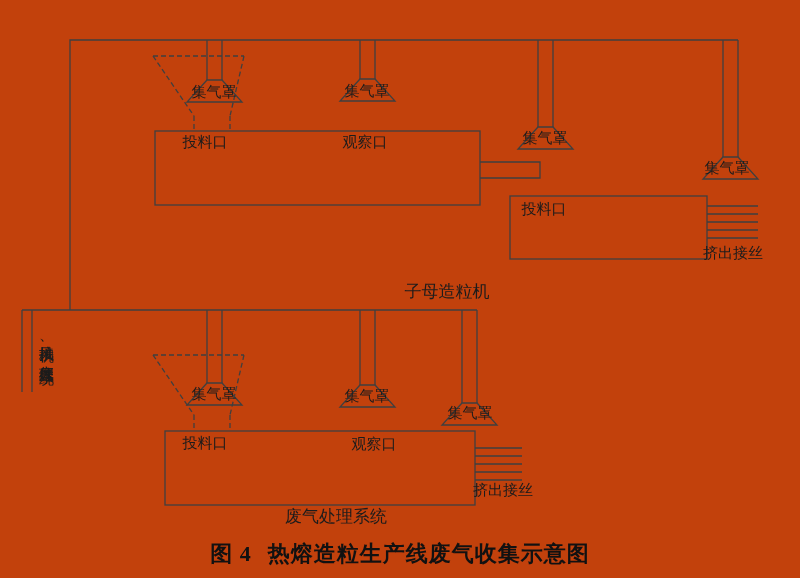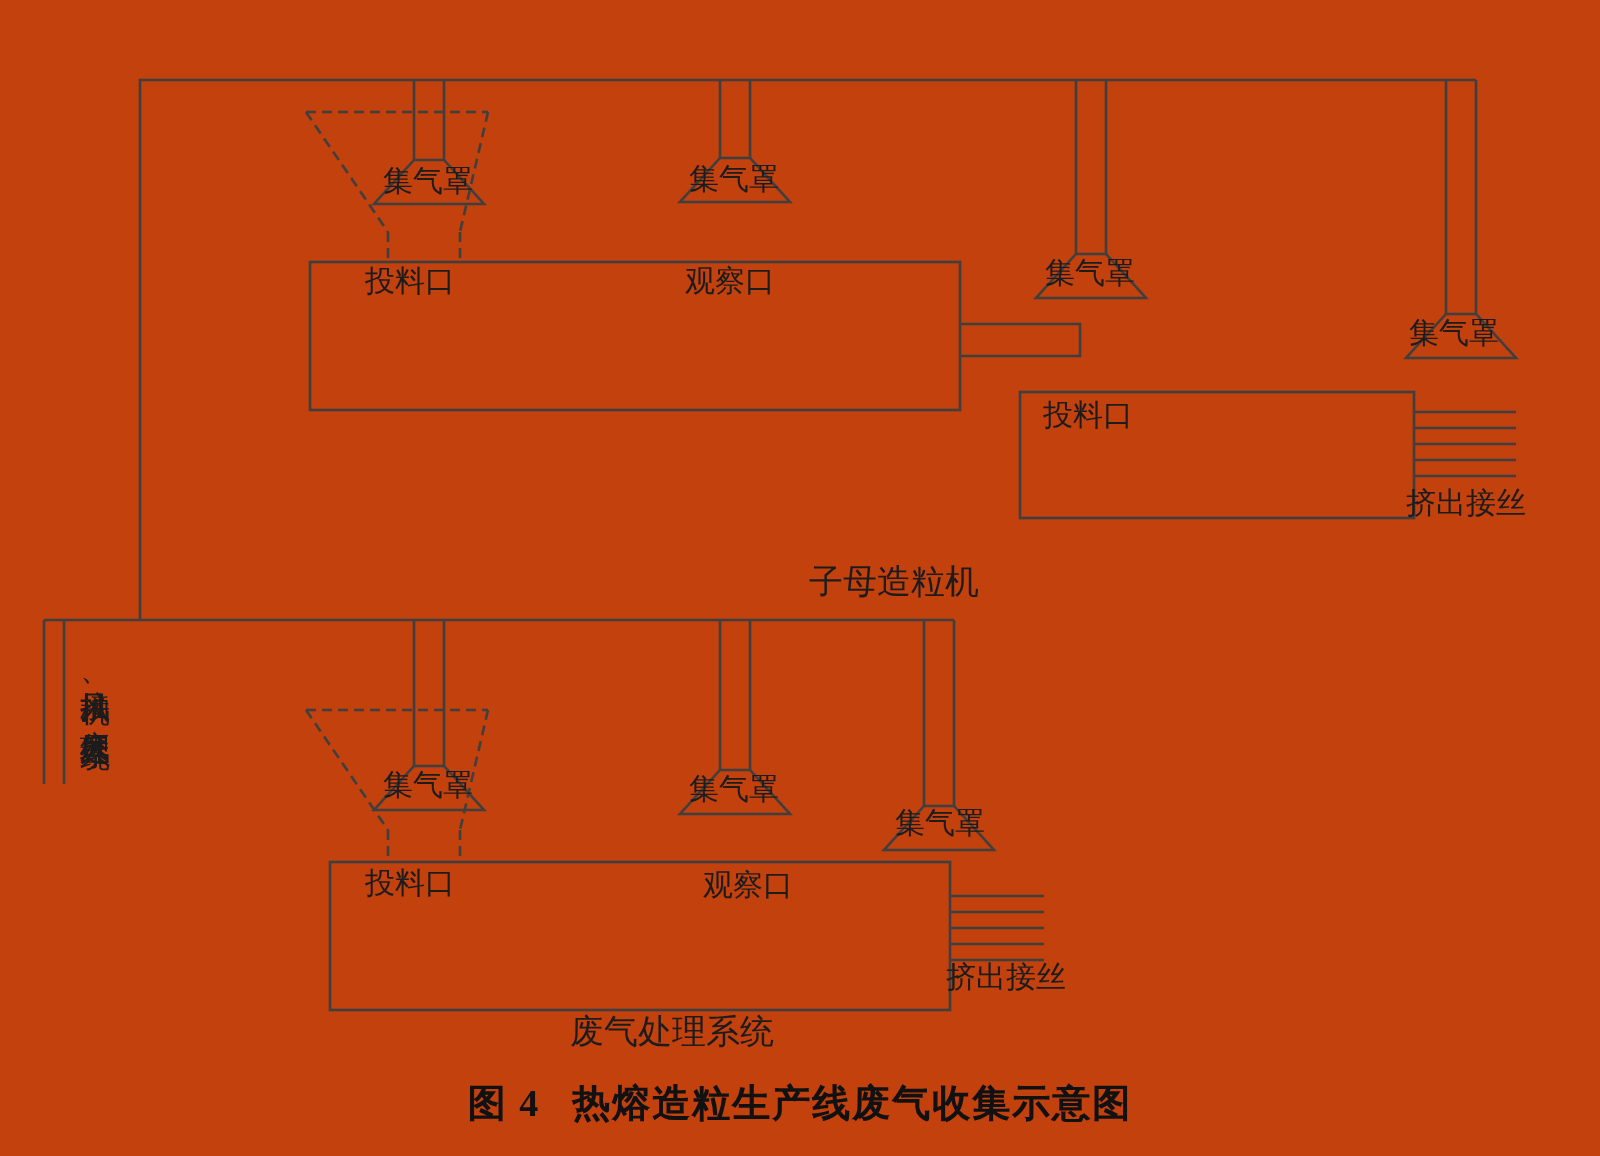--- a/index.html
+++ b/index.html
@@ -14,21 +14,21 @@
     font-size:15px;color:#1c1c1c;white-space:nowrap;line-height:1;
   }
   .lbl.machine{font-size:17px;}
   .vtext{
     position:absolute;left:38px;top:333px;
     writing-mode:vertical-rl;text-orientation:upright;
     font-size:15px;letter-spacing:1px;color:#1c1c1c;line-height:1.1;
   }
   .caption{
     position:absolute;left:0;right:0;top:539px;
-    text-align:center;font-size:19px;font-weight:bold;color:#111;
+    text-align:center;font-size:22px;font-weight:bold;color:#111;
     letter-spacing:1px;
   }
   .caption .figno{margin-right:16px;}
 </style>
 </head>
 <body>
 
 <div class="stage">
 
   <svg width="800" height="578" viewBox="0 0 800 578">

